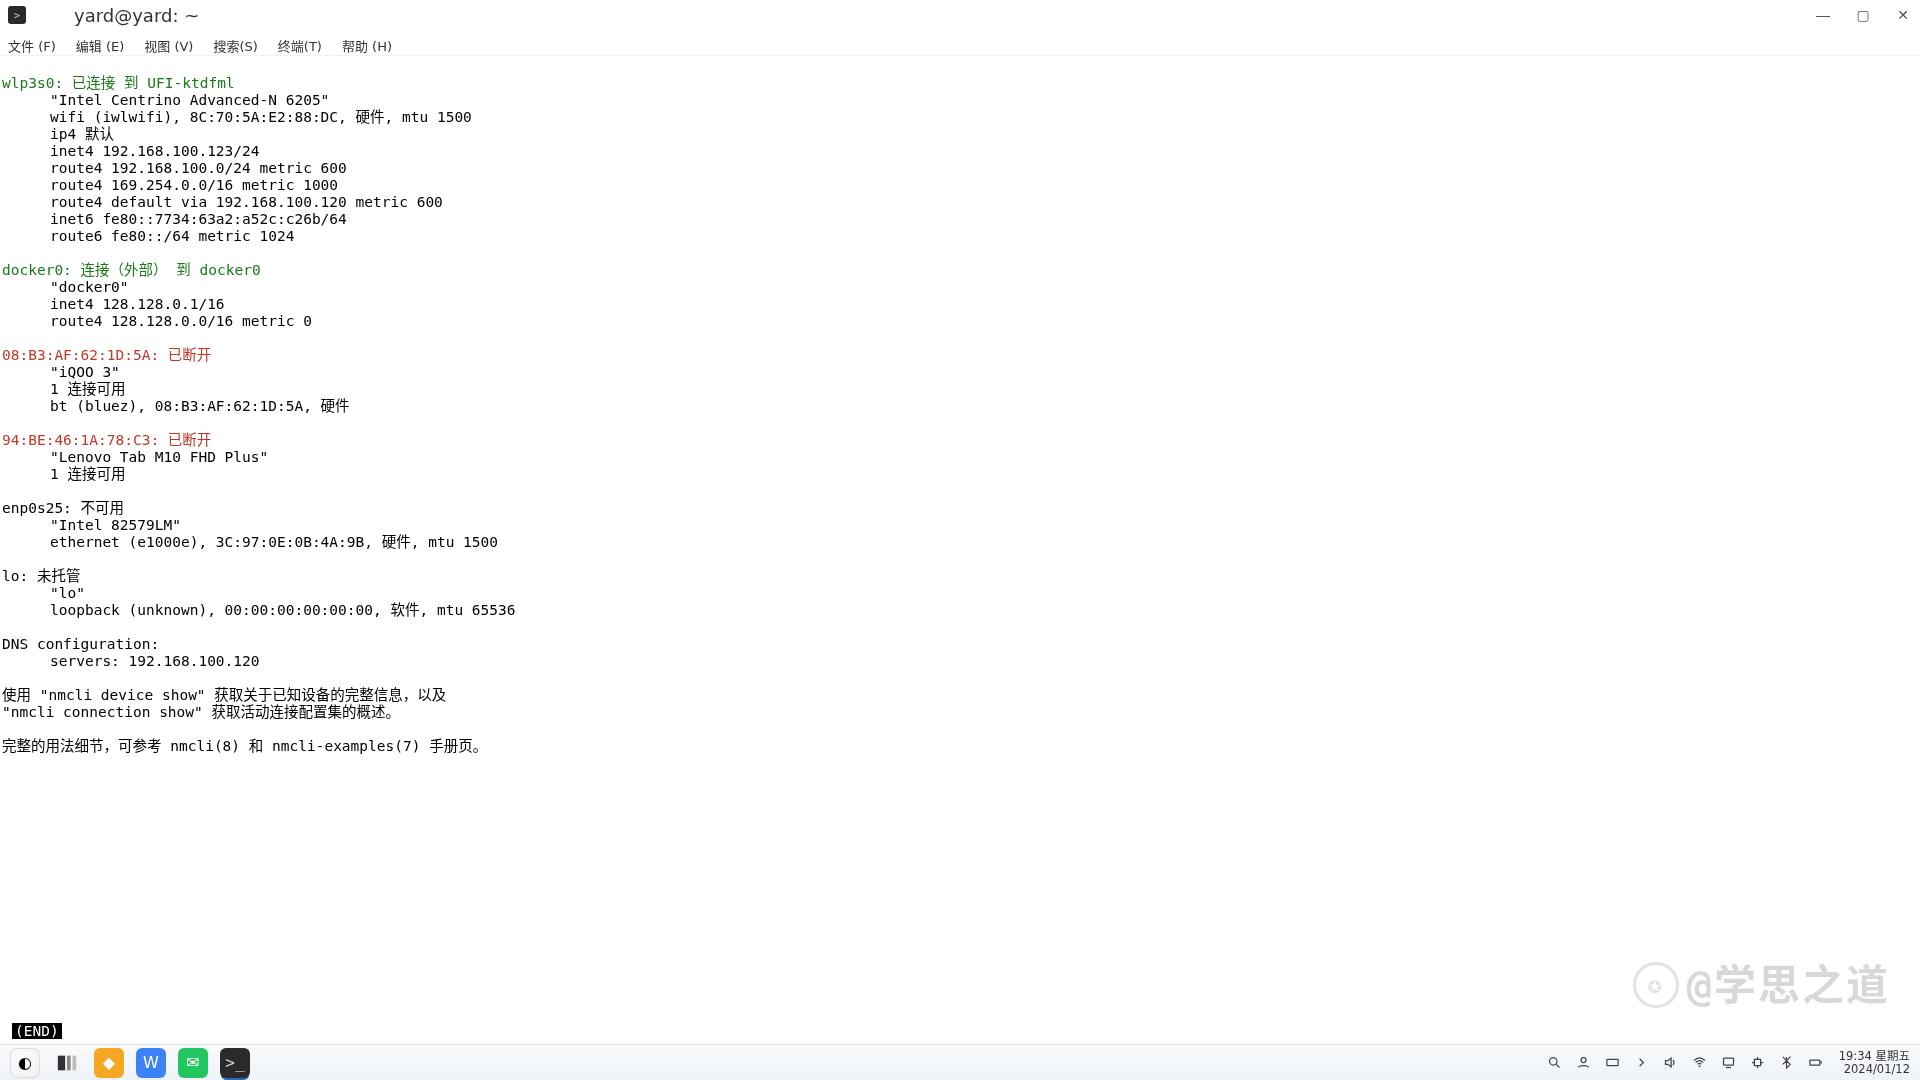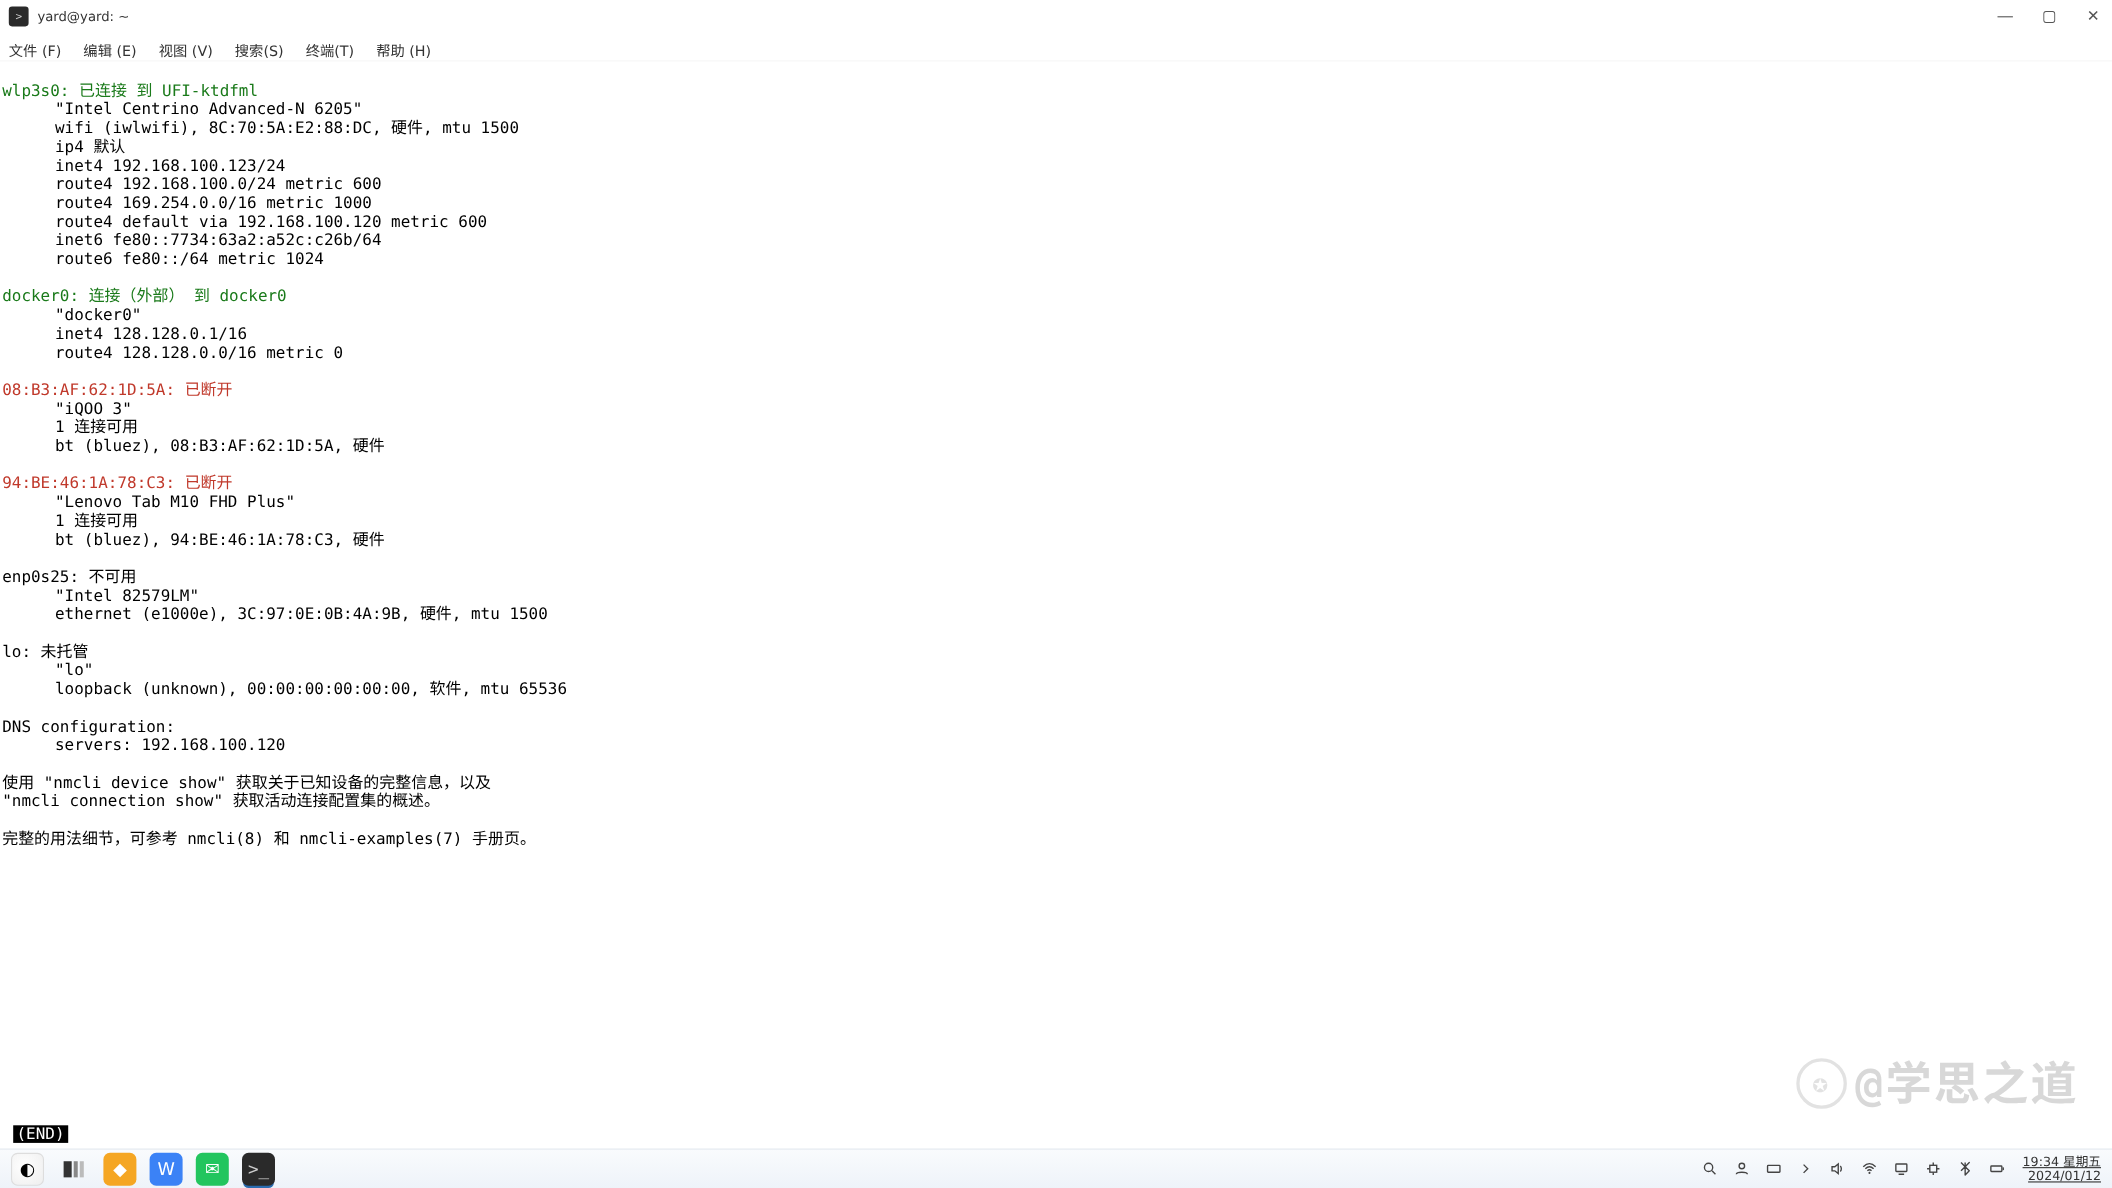--- a/index.html
+++ b/index.html
@@ -3,21 +3,21 @@
 <meta charset="utf-8">
 <style>
 * { margin: 0; padding: 0; box-sizing: border-box; }
 html, body { width: 1920px; height: 1080px; overflow: hidden; font-family: "DejaVu Sans", "Noto Sans CJK SC", sans-serif; }
 body { display: flex; flex-direction: column; background: #fff; }
 
 
 .titlebar { height: 30px; background: #fff; display: flex; align-items: center; padding: 0 8px; color: #333; }
 .titlebar .app-icon { width: 18px; height: 18px; background: #2a2a2a; border-radius: 3px; margin-right: 8px; display: flex; align-items: center; justify-content: center; }
 .titlebar .app-icon::after { content: ">"; color: #ccc; font-size: 10px; font-family: monospace; }
-.titlebar .title { font-size: 12px; color: #333; }
+.titlebar .title { font-size: 18px; color: #333; margin-left: 40px; }
 .titlebar .win-controls { margin-left: auto; display: flex; gap: 22px; color: #555; font-size: 14px; }
 .titlebar .win-controls span { cursor: pointer; width: 18px; text-align: center; }
 
 
 .menubar { height: 26px; background: #fff; border-bottom: 1px solid rgba(0,0,0,0.05); display: flex; align-items: flex-end; padding: 0 8px; font-size: 13px; color: #333; gap: 20px; }
 .menubar span { cursor: pointer; }
 
 
 .term { flex: 1; background: #fff; font-family: "DejaVu Sans Mono","Noto Sans Mono CJK SC", monospace; font-size: 14.5px; line-height: 17px; color: #000; padding: 2px 0 0 2px; white-space: pre; overflow: hidden; position: relative; }
 .green { color: #1a7a1a; }
@@ -29,21 +29,21 @@
 
 .watermark { position: absolute; right: 30px; bottom: 36px; color: #bfbfbf; font-size: 42px; font-weight: 600; letter-spacing: 2px; display: flex; align-items: center; gap: 8px; opacity: 0.6; pointer-events: none; }
 .watermark .paw { width: 46px; height: 46px; border: 3px solid #cfcfcf; border-radius: 50%; display: flex; align-items: center; justify-content: center; font-size: 24px; color: #cfcfcf; }
 
 
 .taskbar { height: 36px; background: linear-gradient(#f9fbfd,#eef3f9); border-top: 1px solid #d9e1ea; display: flex; align-items: center; padding: 0 10px; gap: 12px; }
 .taskbar .launch { width: 30px; height: 30px; border-radius: 6px; display: flex; align-items: center; justify-content: center; font-size: 16px; cursor: pointer; }
 .taskbar .spacer { flex: 1; }
 .tray { display: flex; align-items: center; gap: 14px; color: #444; font-size: 14px; }
 .tray svg { width: 15px; height: 15px; display: block; }
-.datetime { text-align: right; font-size: 11.5px; line-height: 13px; color: #333; margin-left: 4px; text-decoration: underline; }
+.datetime { text-align: right; font-size: 11.5px; line-height: 13px; color: #333; margin-left: 4px; }
 
 .icon-orange { background: #f5a623; color: #fff; border-radius: 8px; }
 .icon-blue   { background: #3b82f6; color: #fff; border-radius: 8px; }
 .icon-green  { background: #22c55e; color: #fff; border-radius: 8px; }
 .icon-dark   { background: #2a2a2a; color: #ccc; border-radius: 8px; font-family: monospace; }
 .icon-logo   { background: radial-gradient(circle at 40% 40%, #fff, #eee); border-radius: 50%; border: 1px solid #ddd; }
 .icon-panels { color: #333; }
 .active-ind { box-shadow: 0 3px 0 -1px #2b6cb0; }
 </style>
 </head>
@@ -69,21 +69,21 @@
 </div>
 
 <div class="term">
 <span class="green">wlp3s0:</span><span class="green"> 已连接 到 UFI-ktdfml</span>
 <span class="indent">"Intel Centrino Advanced-N 6205"</span><span class="indent">wifi (iwlwifi), 8C:70:5A:E2:88:DC, 硬件, mtu 1500</span><span class="indent">ip4 默认</span><span class="indent">inet4 192.168.100.123/24</span><span class="indent">route4 192.168.100.0/24 metric 600</span><span class="indent">route4 169.254.0.0/16 metric 1000</span><span class="indent">route4 default via 192.168.100.120 metric 600</span><span class="indent">inet6 fe80::7734:63a2:a52c:c26b/64</span><span class="indent">route6 fe80::/64 metric 1024</span>
 <span class="green">docker0:</span><span class="green"> 连接（外部） 到 docker0</span>
 <span class="indent">"docker0"</span><span class="indent">inet4 128.128.0.1/16</span><span class="indent">route4 128.128.0.0/16 metric 0</span>
 <span class="red">08:B3:AF:62:1D:5A:</span><span class="red"> 已断开</span>
 <span class="indent">"iQOO 3"</span><span class="indent">1 连接可用</span><span class="indent">bt (bluez), 08:B3:AF:62:1D:5A, 硬件</span>
 <span class="red">94:BE:46:1A:78:C3:</span><span class="red"> 已断开</span>
-<span class="indent">"Lenovo Tab M10 FHD Plus"</span><span class="indent">1 连接可用</span><span class="indent">bt (bluez), 94:BE:46:1A:78:C3, 硬件</span>
+<span class="indent">"Lenovo Tab M10 FHD Plus"</span><span class="indent">1 连接可用</span>
 <span>enp0s25: 不可用</span>
 <span class="indent">"Intel 82579LM"</span><span class="indent">ethernet (e1000e), 3C:97:0E:0B:4A:9B, 硬件, mtu 1500</span>
 <span>lo: 未托管</span>
 <span class="indent">"lo"</span><span class="indent">loopback (unknown), 00:00:00:00:00:00, 软件, mtu 65536</span>
 <span>DNS configuration:</span>
 <span class="indent">servers: 192.168.100.120</span>
 <span>使用 "nmcli device show" 获取关于已知设备的完整信息，以及</span>
 <span>"nmcli connection show" 获取活动连接配置集的概述。</span>
 
 <span>完整的用法细节，可参考 nmcli(8) 和 nmcli-examples(7) 手册页。</span>

